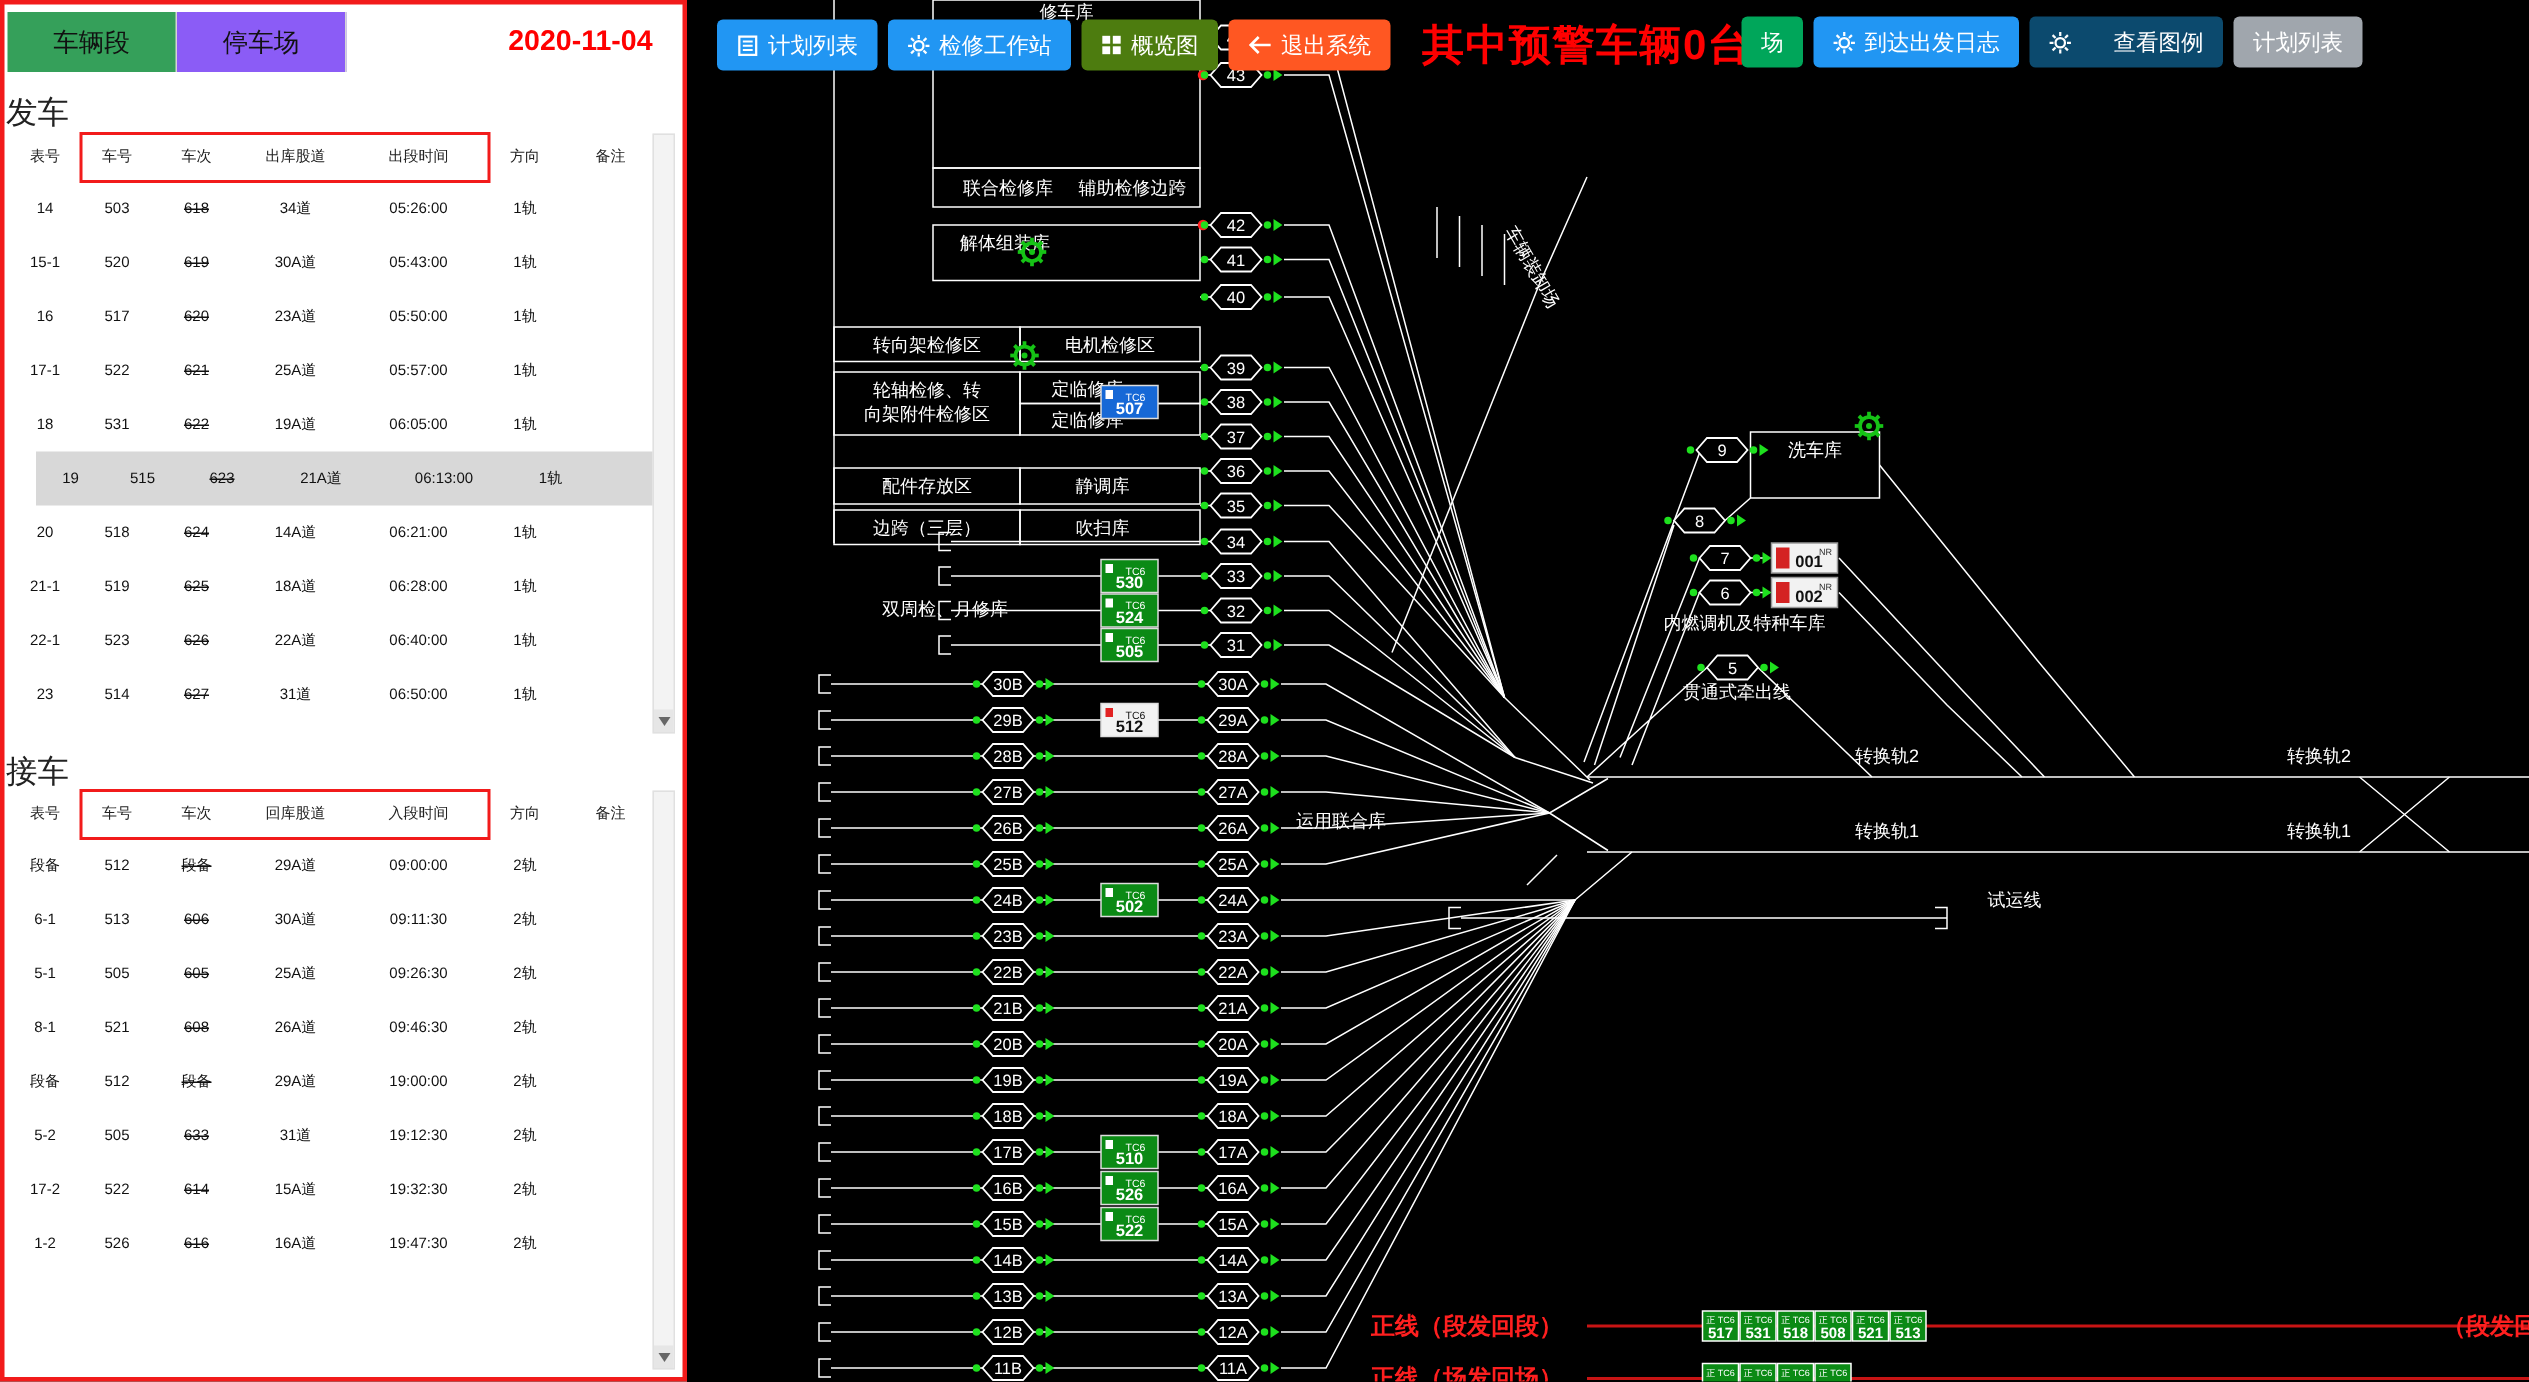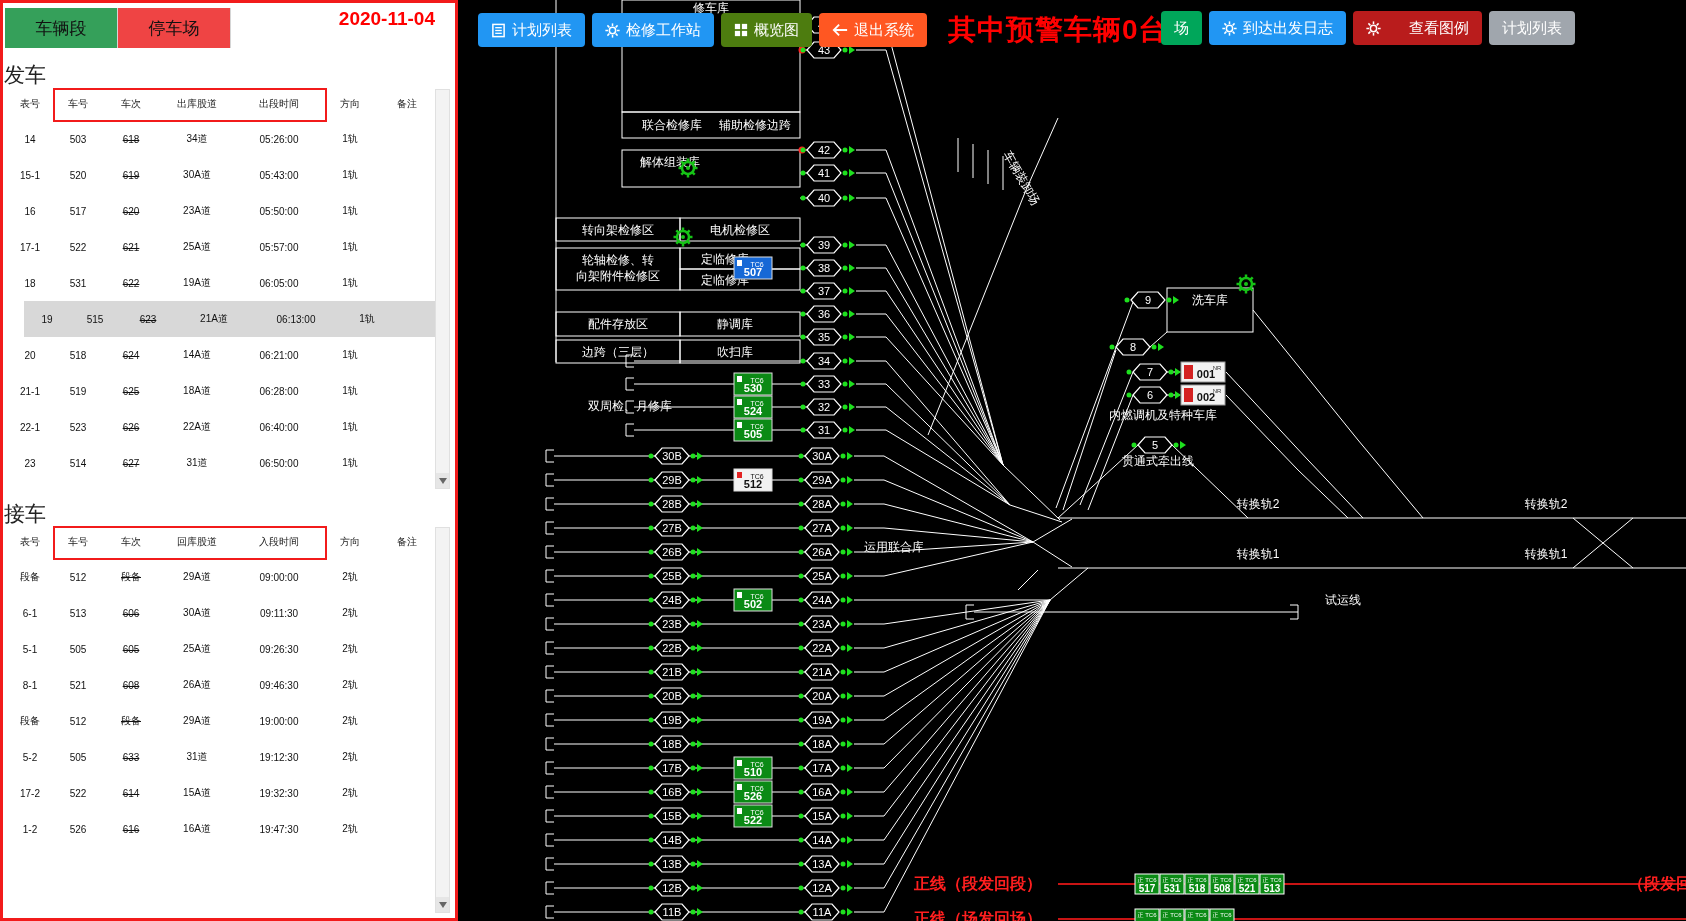--- a/index.html
+++ b/index.html
@@ -1,21 +1,21 @@
 <!DOCTYPE html>
 <html><head>
 <meta charset="utf-8">
 <style>
   html,body{margin:0;padding:0;}
   body{width:1686px;height:921px;overflow:hidden;background:#000;font-family:"Liberation Sans","DejaVu Sans",sans-serif;}
   
   .left-panel{position:absolute;left:0;top:0;width:458px;height:921px;background:#fff;border:3px solid #f21b1b;box-sizing:border-box;}
-  .tabs-row{position:absolute;left:2px;top:5px;right:4px;height:40px;display:flex;}
+  .tabs-row{position:absolute;left:2px;top:5px;right:4px;height:40px;display:flex;align-items:center;}
   #tabs{display:flex;height:40px;}
-  .tab{min-width:92px;height:40px;display:flex;align-items:center;justify-content:center;font-size:17px;color:#111;background:#ef4444;border-right:1px solid #d5d5d5;padding:0 10px;cursor:pointer;}
+  .tab{min-width:92px;height:40px;display:flex;align-items:center;justify-content:center;font-size:17px;color:#111;background:#8b5cf6;border-right:1px solid #d5d5d5;padding:0 10px;cursor:pointer;}
   .tab.active{background:#35a05a;}
   .date{margin-left:auto;color:#ff0000;font-weight:bold;font-size:19px;padding-right:16px;}
   .section-label{position:absolute;left:1px;font-size:21px;color:#222;}
   #depart-label{top:58px;}
   #arrive-label{top:497px;}
   .sched-table{position:absolute;left:4px;width:436px;}
   #depart-table{top:84px;}
   #arrive-table{top:522px;}
   .trow{display:grid;grid-template-columns:46px 50px 56px 76px 88px 54px 60px;height:36px;align-items:center;text-align:center;font-size:10px;color:#111;position:relative;}
   .trow.thead{height:34px;color:#222;}
@@ -1060,21 +1060,21 @@
               <line x1="16" y1="10" x2="19.5" y2="10"></line>
               <line x1="3.2" y1="3.2" x2="5.8" y2="5.8"></line>
               <line x1="14.2" y1="14.2" x2="16.8" y2="16.8"></line>
               <line x1="3.2" y1="16.8" x2="5.8" y2="14.2"></line>
               <line x1="14.2" y1="5.8" x2="16.8" y2="3.2"></line>
             </g>
           </svg>
         </span>
         <span>到达出发日志</span>
       </button>
-      <button class="tb-btn" style="background: #b91c1c; gap: 28px;">
+      <button class="tb-btn" style="background: #0c4a6e; gap: 28px;">
         <span class="tb-icon">
           <svg width="15" height="15" viewBox="0 0 20 20">
             <circle cx="10" cy="10" r="4.2" fill="none" stroke="#fff" stroke-width="2"></circle>
             <g stroke="#fff" stroke-width="2">
               <line x1="10" y1="0.5" x2="10" y2="4"></line>
               <line x1="10" y1="16" x2="10" y2="19.5"></line>
               <line x1="0.5" y1="10" x2="4" y2="10"></line>
               <line x1="16" y1="10" x2="19.5" y2="10"></line>
               <line x1="3.2" y1="3.2" x2="5.8" y2="5.8"></line>
               <line x1="14.2" y1="14.2" x2="16.8" y2="16.8"></line>

